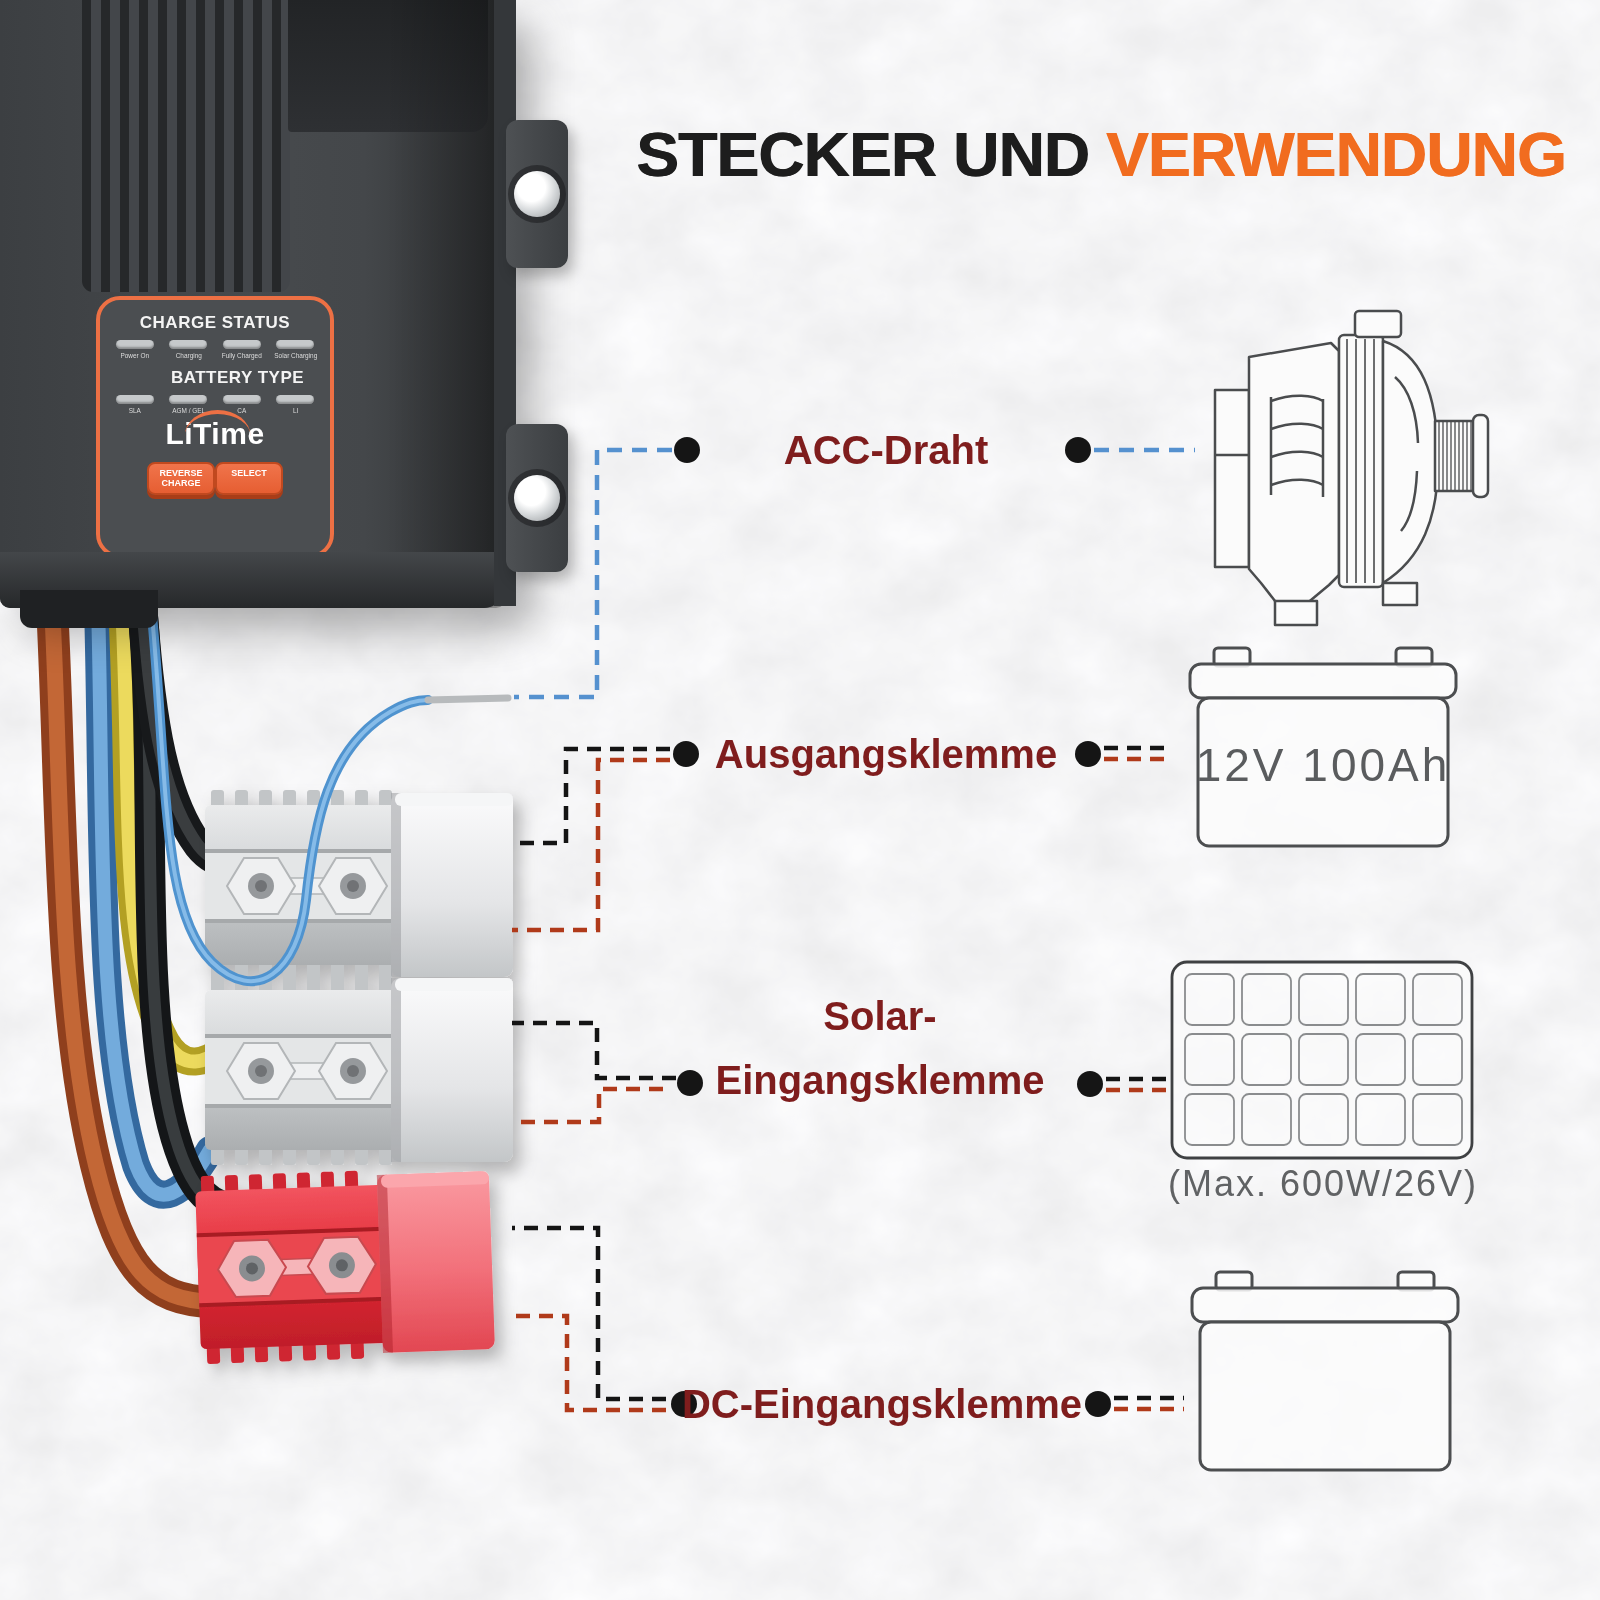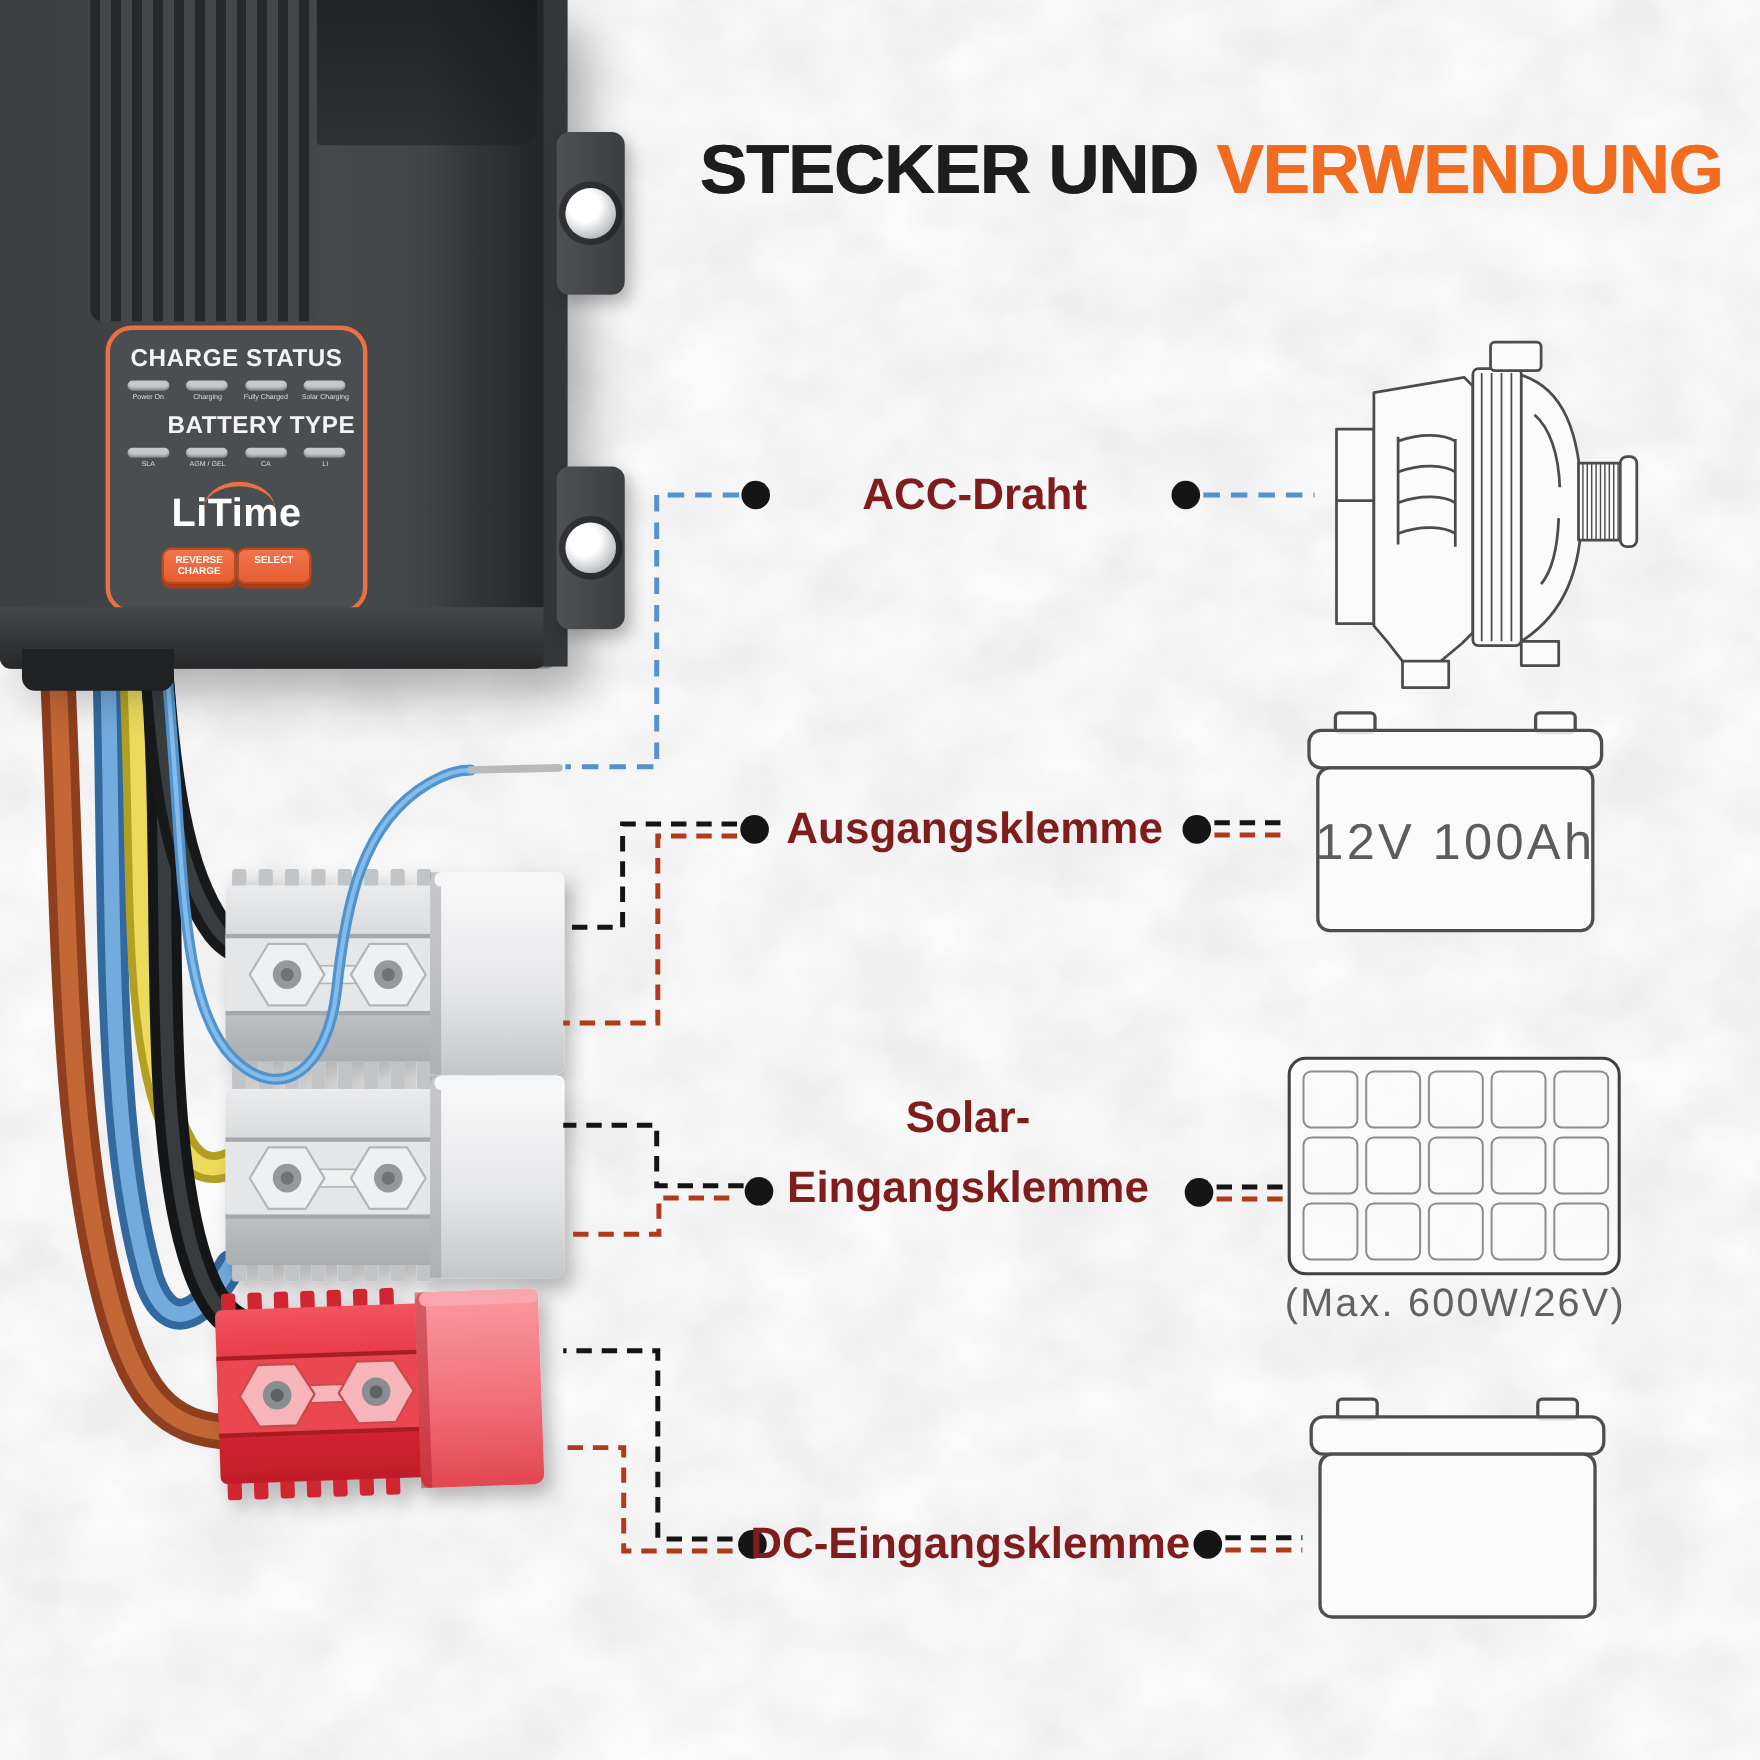--- a/index.html
+++ b/index.html
@@ -40,28 +40,28 @@
   .tab{position:absolute;left:506px;width:62px;height:148px;border-radius:12px;
     background:linear-gradient(90deg,#4e5154,#3b3e41);box-shadow:6px 8px 14px rgba(0,0,0,0.25);}
   .tab.t1{top:120px;} .tab.t2{top:424px;}
   .screw{position:absolute;left:8px;top:51px;width:46px;height:46px;border-radius:50%;
     background:radial-gradient(circle at 38% 36%,#ffffff 0 34%,#d4d7d9 58%,#8e9194 100%);
     box-shadow:0 0 0 6px rgba(15,16,17,0.45);}
   
   .panel{position:absolute;left:96px;top:296px;width:238px;height:262px;
     border:4px solid #ed7044;border-radius:24px;background:#4b4e51;box-sizing:border-box;
     padding-top:13px;}
-  .panel-heading{color:#f4f4f4;font-weight:bold;font-size:22px;letter-spacing:0.5px;text-align:center;}
+  .panel-heading{color:#f4f4f4;font-weight:bold;font-size:17px;letter-spacing:0.5px;text-align:center;}
   .led-grid{display:grid;grid-template-columns:repeat(4,1fr);width:214px;margin:7px auto 0;}
   .led-bar{width:38px;height:9px;border-radius:5px;background:#c6c9cb;margin:0 auto;
     box-shadow:inset 0 -2px 2px rgba(0,0,0,0.3);}
   .led-label{font-size:7px;color:#dddddd;text-align:center;margin-top:3px;white-space:nowrap;transform:scale(0.92);}
   .bt-head{margin-top:9px;margin-left:45px;}
-  .logo{position:relative;text-align:center;margin-top:19px;color:#ffffff;font-weight:bold;
-    font-size:36px;letter-spacing:0.5px;}
+  .logo{position:relative;text-align:center;margin-top:3px;color:#ffffff;font-weight:bold;
+    font-size:30px;letter-spacing:0.5px;}
   .swoosh{position:absolute;left:50%;top:-7px;transform:translateX(-46%);width:66px;height:22px;
     border-top:4px solid #ed7044;border-radius:50% 50% 0 0 / 100% 100% 0 0;}
   .btn-row{display:flex;justify-content:center;margin-top:11px;}
   .dev-btn{background:linear-gradient(180deg,#f0744b,#e65e32);border:2px solid #c1491f;border-radius:8px;
     color:#fff;font-weight:bold;font-size:9px;line-height:1.15;text-align:center;
     padding:4px 9px;box-shadow:0 4px 0 #a83d18;min-width:46px;}
   
   .anno{position:absolute;transform:translate(-50%,-50%);color:#7f1d1d;font-weight:bold;
     font-size:40px;white-space:nowrap;text-align:center;}
   .anno.two-line{line-height:1.6;}

